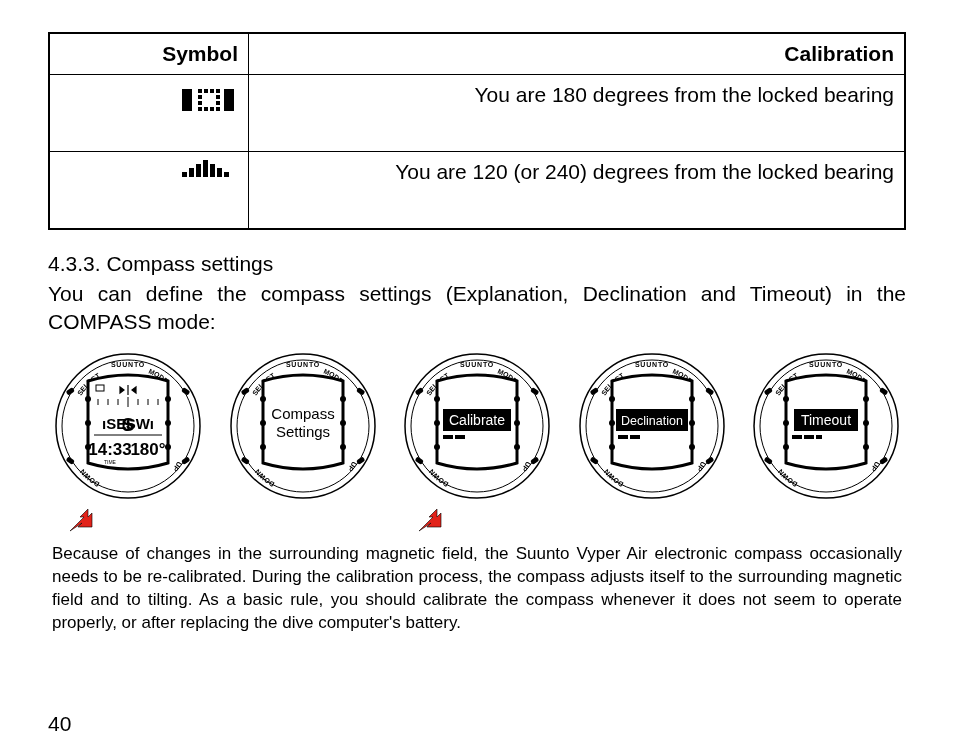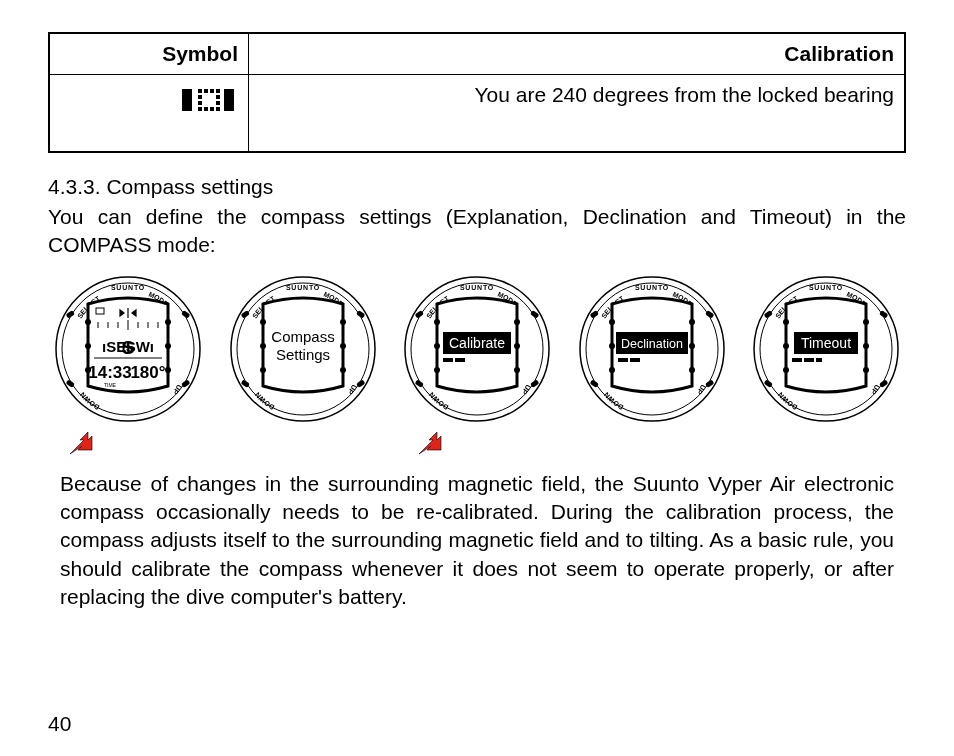--- a/index.html
+++ b/index.html
@@ -7,21 +7,21 @@
 table.sym{border-collapse:collapse;width:100%;border:2px solid #000}
 table.sym th,table.sym td{border:1px solid #000;padding:8px 10px;font-size:21px;text-align:right;vertical-align:top}
 table.sym th{font-weight:700}
 .sym-cell{width:178px;text-align:center;vertical-align:middle;height:60px}
 .h3{font-size:21px;font-weight:400;margin:22px 0 4px}
 .intro{font-size:21px;line-height:1.35;text-align:justify;margin:0 0 14px}
 .watches{display:flex;justify-content:space-between;align-items:flex-start;margin:10px 0 8px}
 .watch-wrap{display:flex;flex-direction:column;align-items:flex-start}
 .arrow{margin-top:6px;margin-left:18px}
 .h4{font-size:21px;font-weight:700;margin:16px 0 4px}
-.body{font-size:21px;line-height:1.35;text-align:justify;margin:12px}
+.body{font-size:17px;line-height:1.35;text-align:justify;margin:4px}
 .pn{position:absolute;left:48px;bottom:20px;font-size:21px}
 .brand{font-family:Arial,sans-serif;font-size:7px;font-weight:700;letter-spacing:0.8px}
 .disp{font-family:Arial,sans-serif}
 </style>
 </head>
 <body>
 
 <div class="page">
 
 <table class="sym">
@@ -44,21 +44,37 @@
                 <rect x="38" y="12" width="4" height="4"></rect>
           <rect x="20" y="18" width="4" height="4"></rect>
                 <rect x="38" y="18" width="4" height="4"></rect>
           <rect x="20" y="24" width="4" height="4"></rect>
                 <rect x="26" y="24" width="4" height="4"></rect>
                 <rect x="32" y="24" width="4" height="4"></rect>
                 <rect x="38" y="24" width="4" height="4"></rect>
         </g>
       </svg>
     </td>
-    <td>You are 240 degrees from the locked bearing</td>
+    <td>You are 180 degrees from the locked bearing</td>
+  </tr>
+  <tr>
+    <td class="sym-cell">
+      <svg width="60" height="20" viewBox="0 0 60 20">
+        <g fill="#000">
+          <rect x="4" y="12" width="5" height="5"></rect>
+          <rect x="11" y="8" width="5" height="9"></rect>
+          <rect x="18" y="4" width="5" height="13"></rect>
+          <rect x="25" y="0" width="5" height="17"></rect>
+          <rect x="32" y="4" width="5" height="13"></rect>
+          <rect x="39" y="8" width="5" height="9"></rect>
+          <rect x="46" y="12" width="5" height="5"></rect>
+        </g>
+      </svg>
+    </td>
+    <td>You are 120 (or 240) degrees from the locked bearing</td>
   </tr>
 </tbody>
     </table>
 
 <div class="h3">
   <span>4.3.3.</span> <span>Compass settings</span>
 </div>
 <p class="intro">You can define the compass settings (Explanation, Declination and Timeout) in the COMPASS mode:</p>
 
 <div class="watches">

